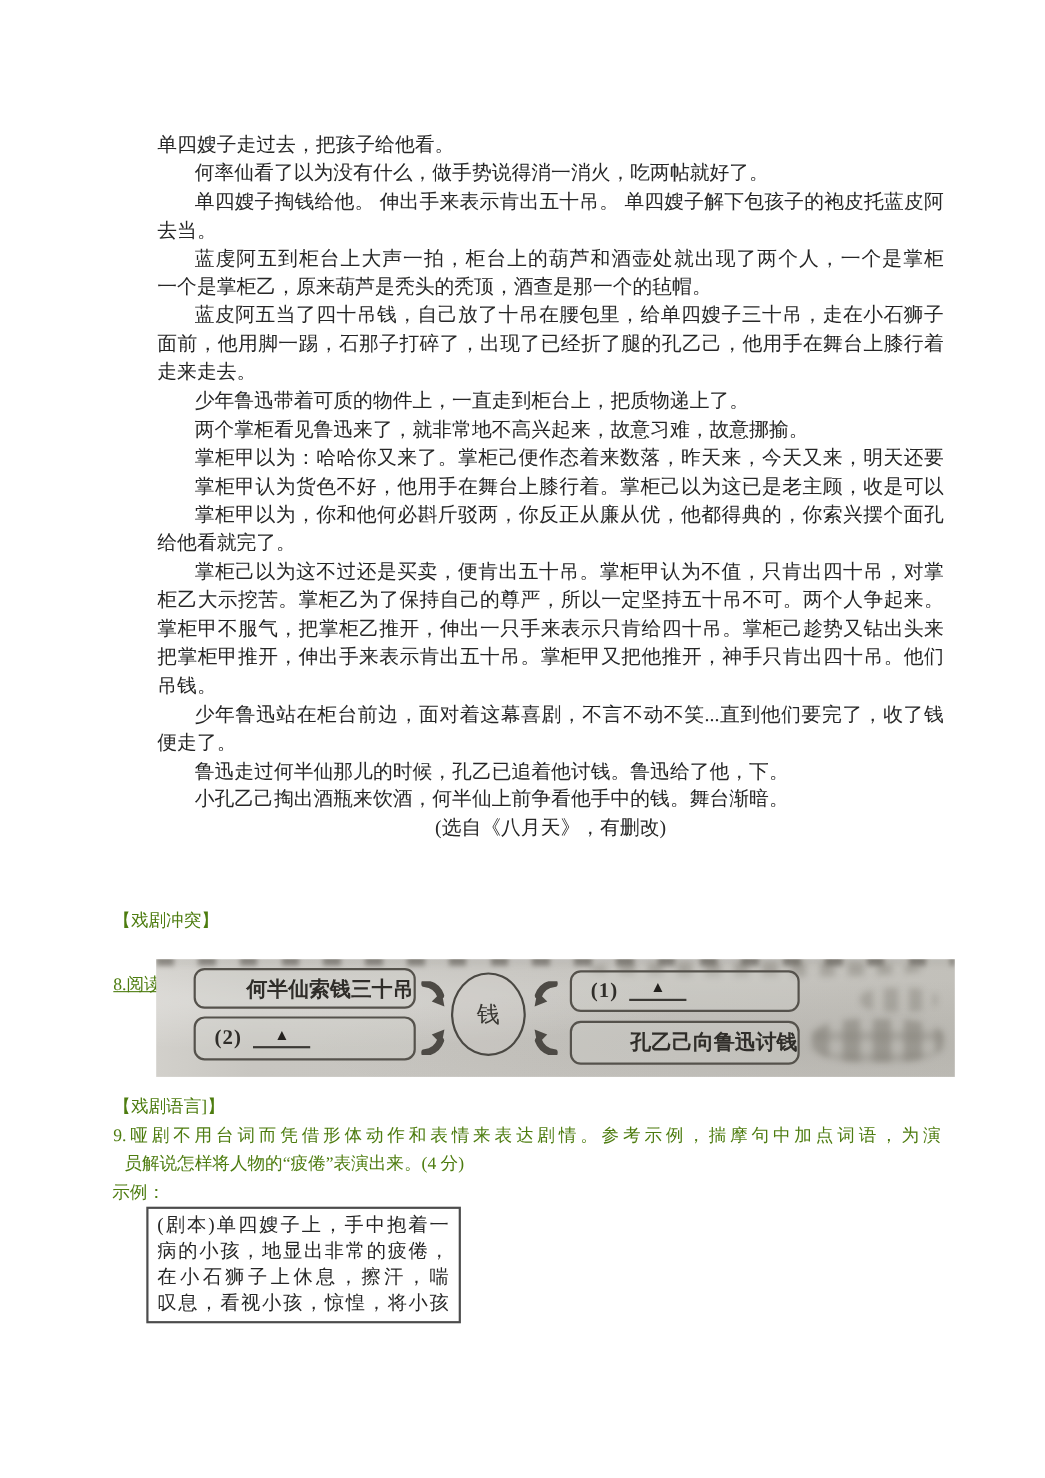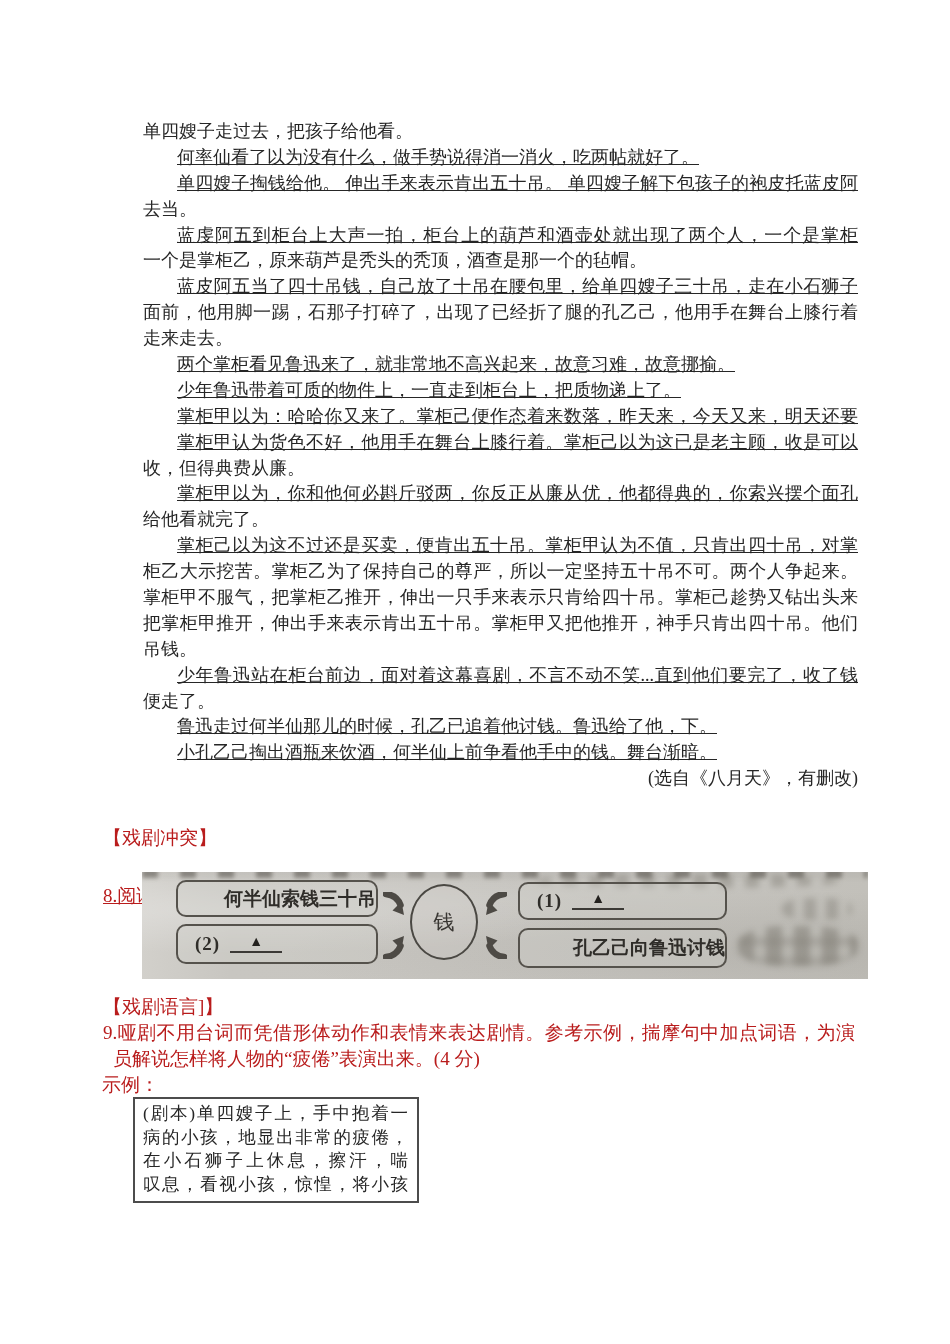--- a/index.html
+++ b/index.html
@@ -14,28 +14,28 @@
   
   .passage{
     position:absolute;left:143px;top:119px;width:715px;
     font-size:18px;
   }
   .line{
     height:25.9px;line-height:25.9px;
     overflow:hidden;
     text-align:left;
   }
-  .line.indent{ text-indent:34px;text-decoration:underline; }
+  .line.indent{ text-indent:34px; }
   .line.fill{ text-align:justify; text-align-last:justify; }
-  .line.right{ text-align:right; }
+  .line.right{ text-align:center; }
   
   .hline{
     position:absolute;
-    font-size:19px;line-height:24px;height:24px;
-    white-space:nowrap;color:#b91c1c;
+    font-size:16px;line-height:24px;height:24px;
+    white-space:nowrap;color:#4d7c0f;
   }
   .hline.fillq{ width:752px; text-align:justify; text-align-last:justify; white-space:normal; overflow:hidden;}
   
   .photo{
     position:absolute;left:142px;top:872px;width:726px;height:107px;
     background:
       radial-gradient(ellipse at 12% 35%, rgba(255,255,255,.28), transparent 45%),
       radial-gradient(ellipse at 85% 75%, rgba(70,66,58,.10), transparent 55%),
       linear-gradient(90deg,#d2d0cb 0%,#c8c6c1 12%,#c6c4bf 70%,#c2c0ba 100%);
     overflow:hidden;
@@ -101,25 +101,24 @@
   <div class="passage">
       <div class="line">单四嫂子走过去，把孩子给他看。</div>
       <div class="line indent">何率仙看了以为没有什么，做手势说得消一消火，吃两帖就好了。</div>
       <div class="line indent fill">单四嫂子掏钱给他。 伸出手来表示肯出五十吊。 单四嫂子解下包孩子的袍皮托蓝皮阿五</div>
       <div class="line">去当。</div>
       <div class="line indent fill">蓝虔阿五到柜台上大声一拍，柜台上的葫芦和酒壶处就出现了两个人，一个是掌柜甲，</div>
       <div class="line">一个是掌柜乙，原来葫芦是秃头的秃顶，酒查是那一个的毡帽。</div>
       <div class="line indent fill">蓝皮阿五当了四十吊钱，自己放了十吊在腰包里，给单四嫂子三十吊，走在小石狮子</div>
       <div class="line fill">面前，他用脚一踢，石那子打碎了，出现了已经折了腿的孔乙己，他用手在舞台上膝行着</div>
       <div class="line">走来走去。</div>
+      <div class="line indent">少年鲁迅带着可质的物件上，一直走到柜台上，把质物递上了。</div>
       <div class="line indent">两个掌柜看见鲁迅来了，就非常地不高兴起来，故意习难，故意挪揄。</div>
-      <div class="line indent">少年鲁迅带着可质的物件上，一直走到柜台上，把质物递上了。</div>
       <div class="line indent fill">掌柜甲以为：哈哈你又来了。掌柜己便作态着来数落，昨天来，今天又来，明天还要</div>
       <div class="line indent fill">掌柜甲认为货色不好，他用手在舞台上膝行着。掌柜己以为这已是老主顾，收是可以</div>
-      <div class="line">收，但得典费从廉。</div>
       <div class="line indent fill">掌柜甲以为，你和他何必斟斤驳两，你反正从廉从优，他都得典的，你索兴摆个面孔</div>
       <div class="line">给他看就完了。</div>
       <div class="line indent fill">掌柜己以为这不过还是买卖，便肯出五十吊。掌柜甲认为不值，只肯出四十吊，对掌</div>
       <div class="line fill">柜乙大示挖苦。掌柜乙为了保持自己的尊严，所以一定坚持五十吊不可。两个人争起来。</div>
       <div class="line fill">掌柜甲不服气，把掌柜乙推开，伸出一只手来表示只肯给四十吊。掌柜己趁势又钻出头来</div>
       <div class="line fill">把掌柜甲推开，伸出手来表示肯出五十吊。掌柜甲又把他推开，神手只肯出四十吊。他们</div>
       <div class="line">吊钱。</div>
       <div class="line indent fill">少年鲁迅站在柜台前边，面对着这幕喜剧，不言不动不笑...直到他们要完了，收了钱</div>
       <div class="line">便走了。</div>
       <div class="line indent">鲁迅走过何半仙那儿的时候，孔乙已追着他讨钱。鲁迅给了他，下。</div>

